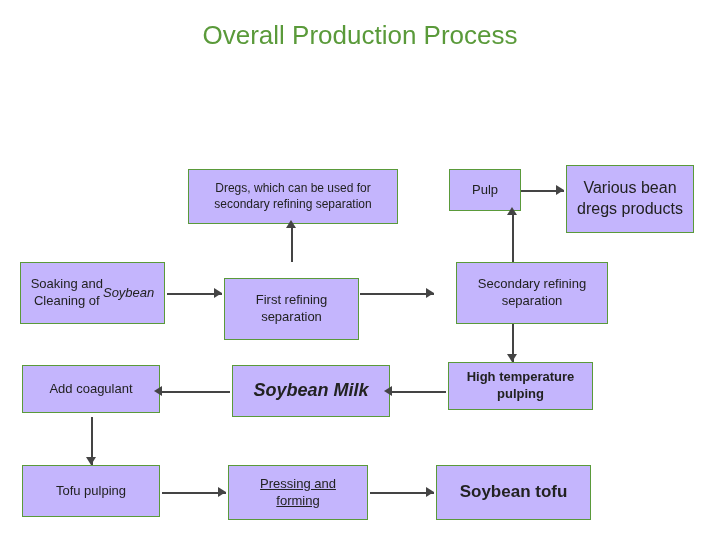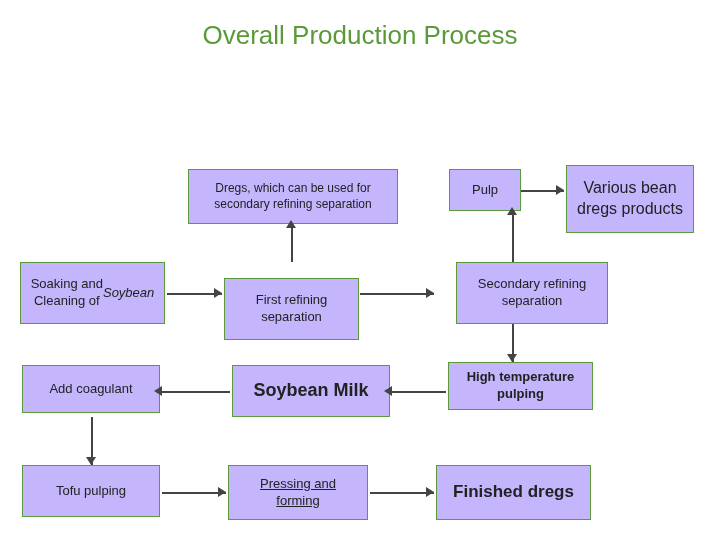--- a/index.html
+++ b/index.html
@@ -105,38 +105,38 @@
   </div>
 
   <div class="box" style="left:566px;top:108px;width:128px;height:68px;font-size:16px;">
     Various bean<br>dregs products
   </div>
 
   <div class="box" style="left:448px;top:305px;width:145px;height:48px;font-weight:bold;">
     High temperature<br>pulping
   </div>
 
-  <div class="box large-text" style="left:232px;top:308px;width:158px;height:52px;">
+  <div class="box large-text" style="left:232px;top:308px;width:158px;height:52px;font-style:italic;">
     Soybean Milk
   </div>
 
   <div class="box" style="left:22px;top:308px;width:138px;height:48px;">
     Add coagulant
   </div>
 
   <div class="box" style="left:22px;top:408px;width:138px;height:52px;">
     Tofu pulping
   </div>
 
   <div class="box" style="left:228px;top:408px;width:140px;height:55px;text-decoration:underline;">
     Pressing and<br>forming
   </div>
 
   <div class="box large-text" style="left:436px;top:408px;width:155px;height:55px;font-size:17px;">
-    Finished dregs
+    Soybean tofu
   </div>
 
   <div class="arrow arrow-h" style="left:167px;top:236px;width:55px;"></div>
   <div class="arrowhead arrowhead-right" style="position:absolute;left:214px;top:231px;"></div>
 
   <div class="arrow arrow-h" style="left:360px;top:236px;width:74px;"></div>
   <div class="arrowhead arrowhead-right" style="position:absolute;left:426px;top:231px;"></div>
 
   <div class="arrow arrow-v" style="left:291px;top:167px;height:38px;"></div>
   <div class="arrowhead arrowhead-up" style="position:absolute;left:286px;top:163px;"></div>

